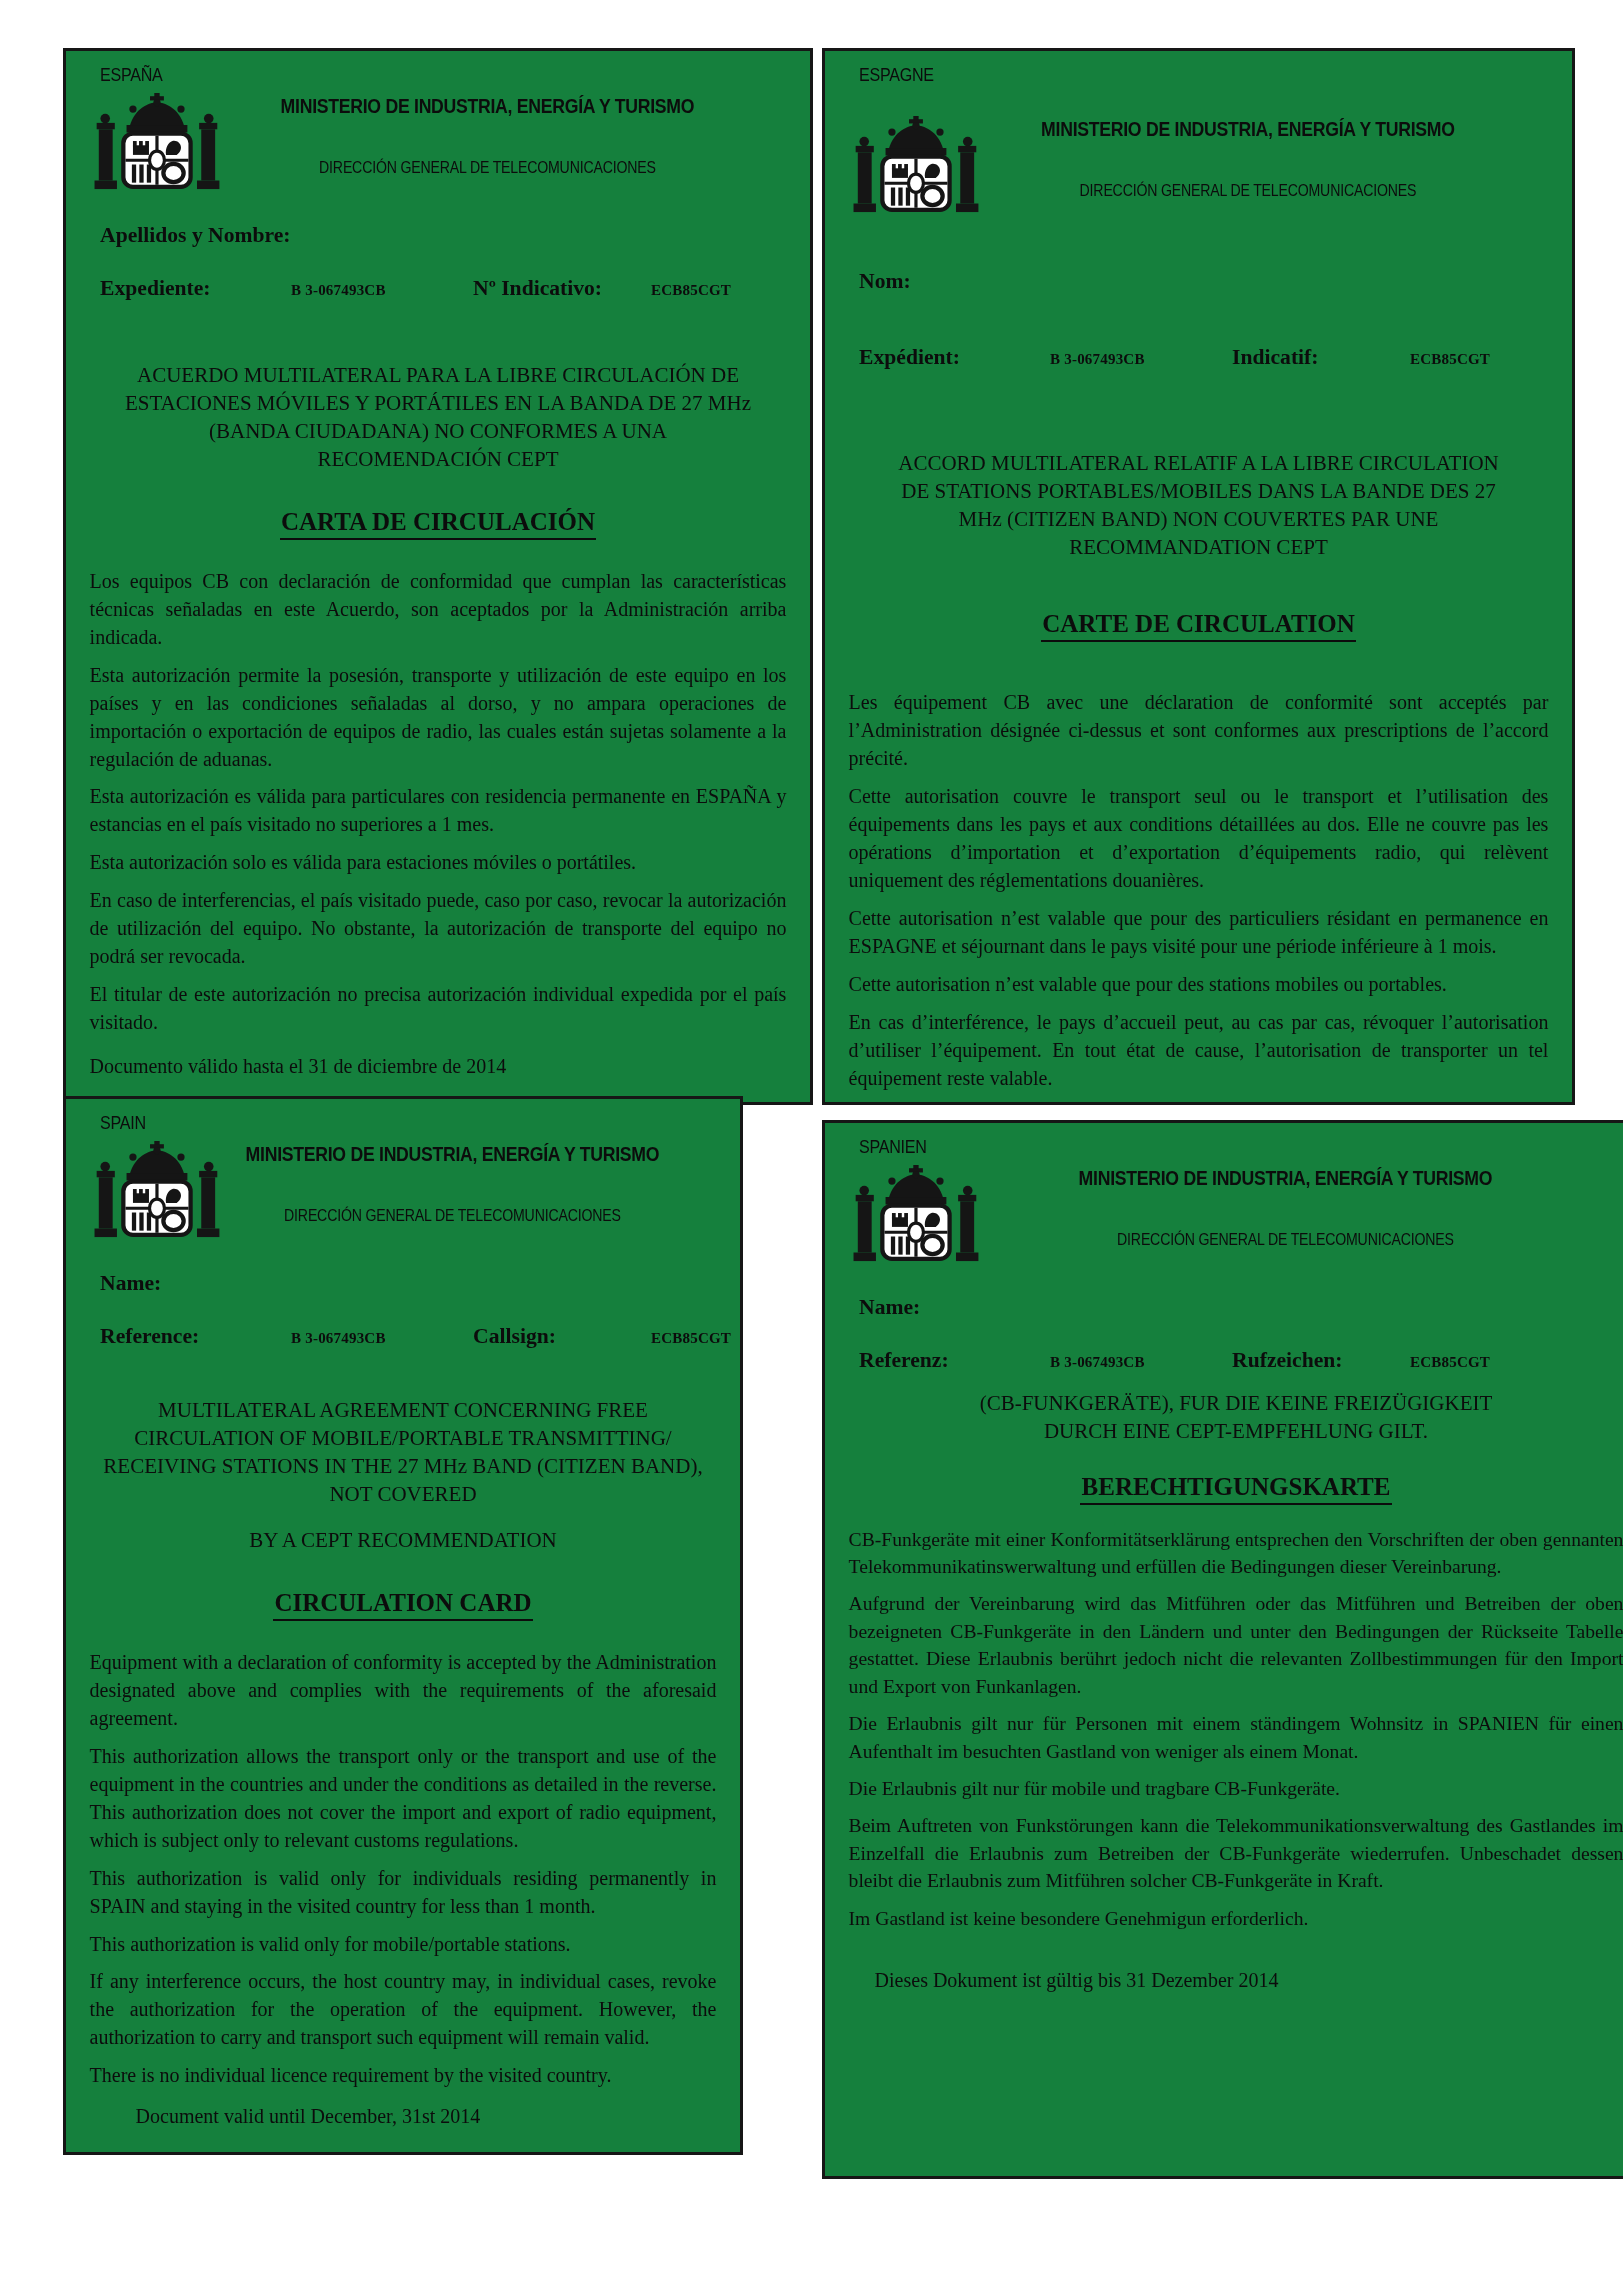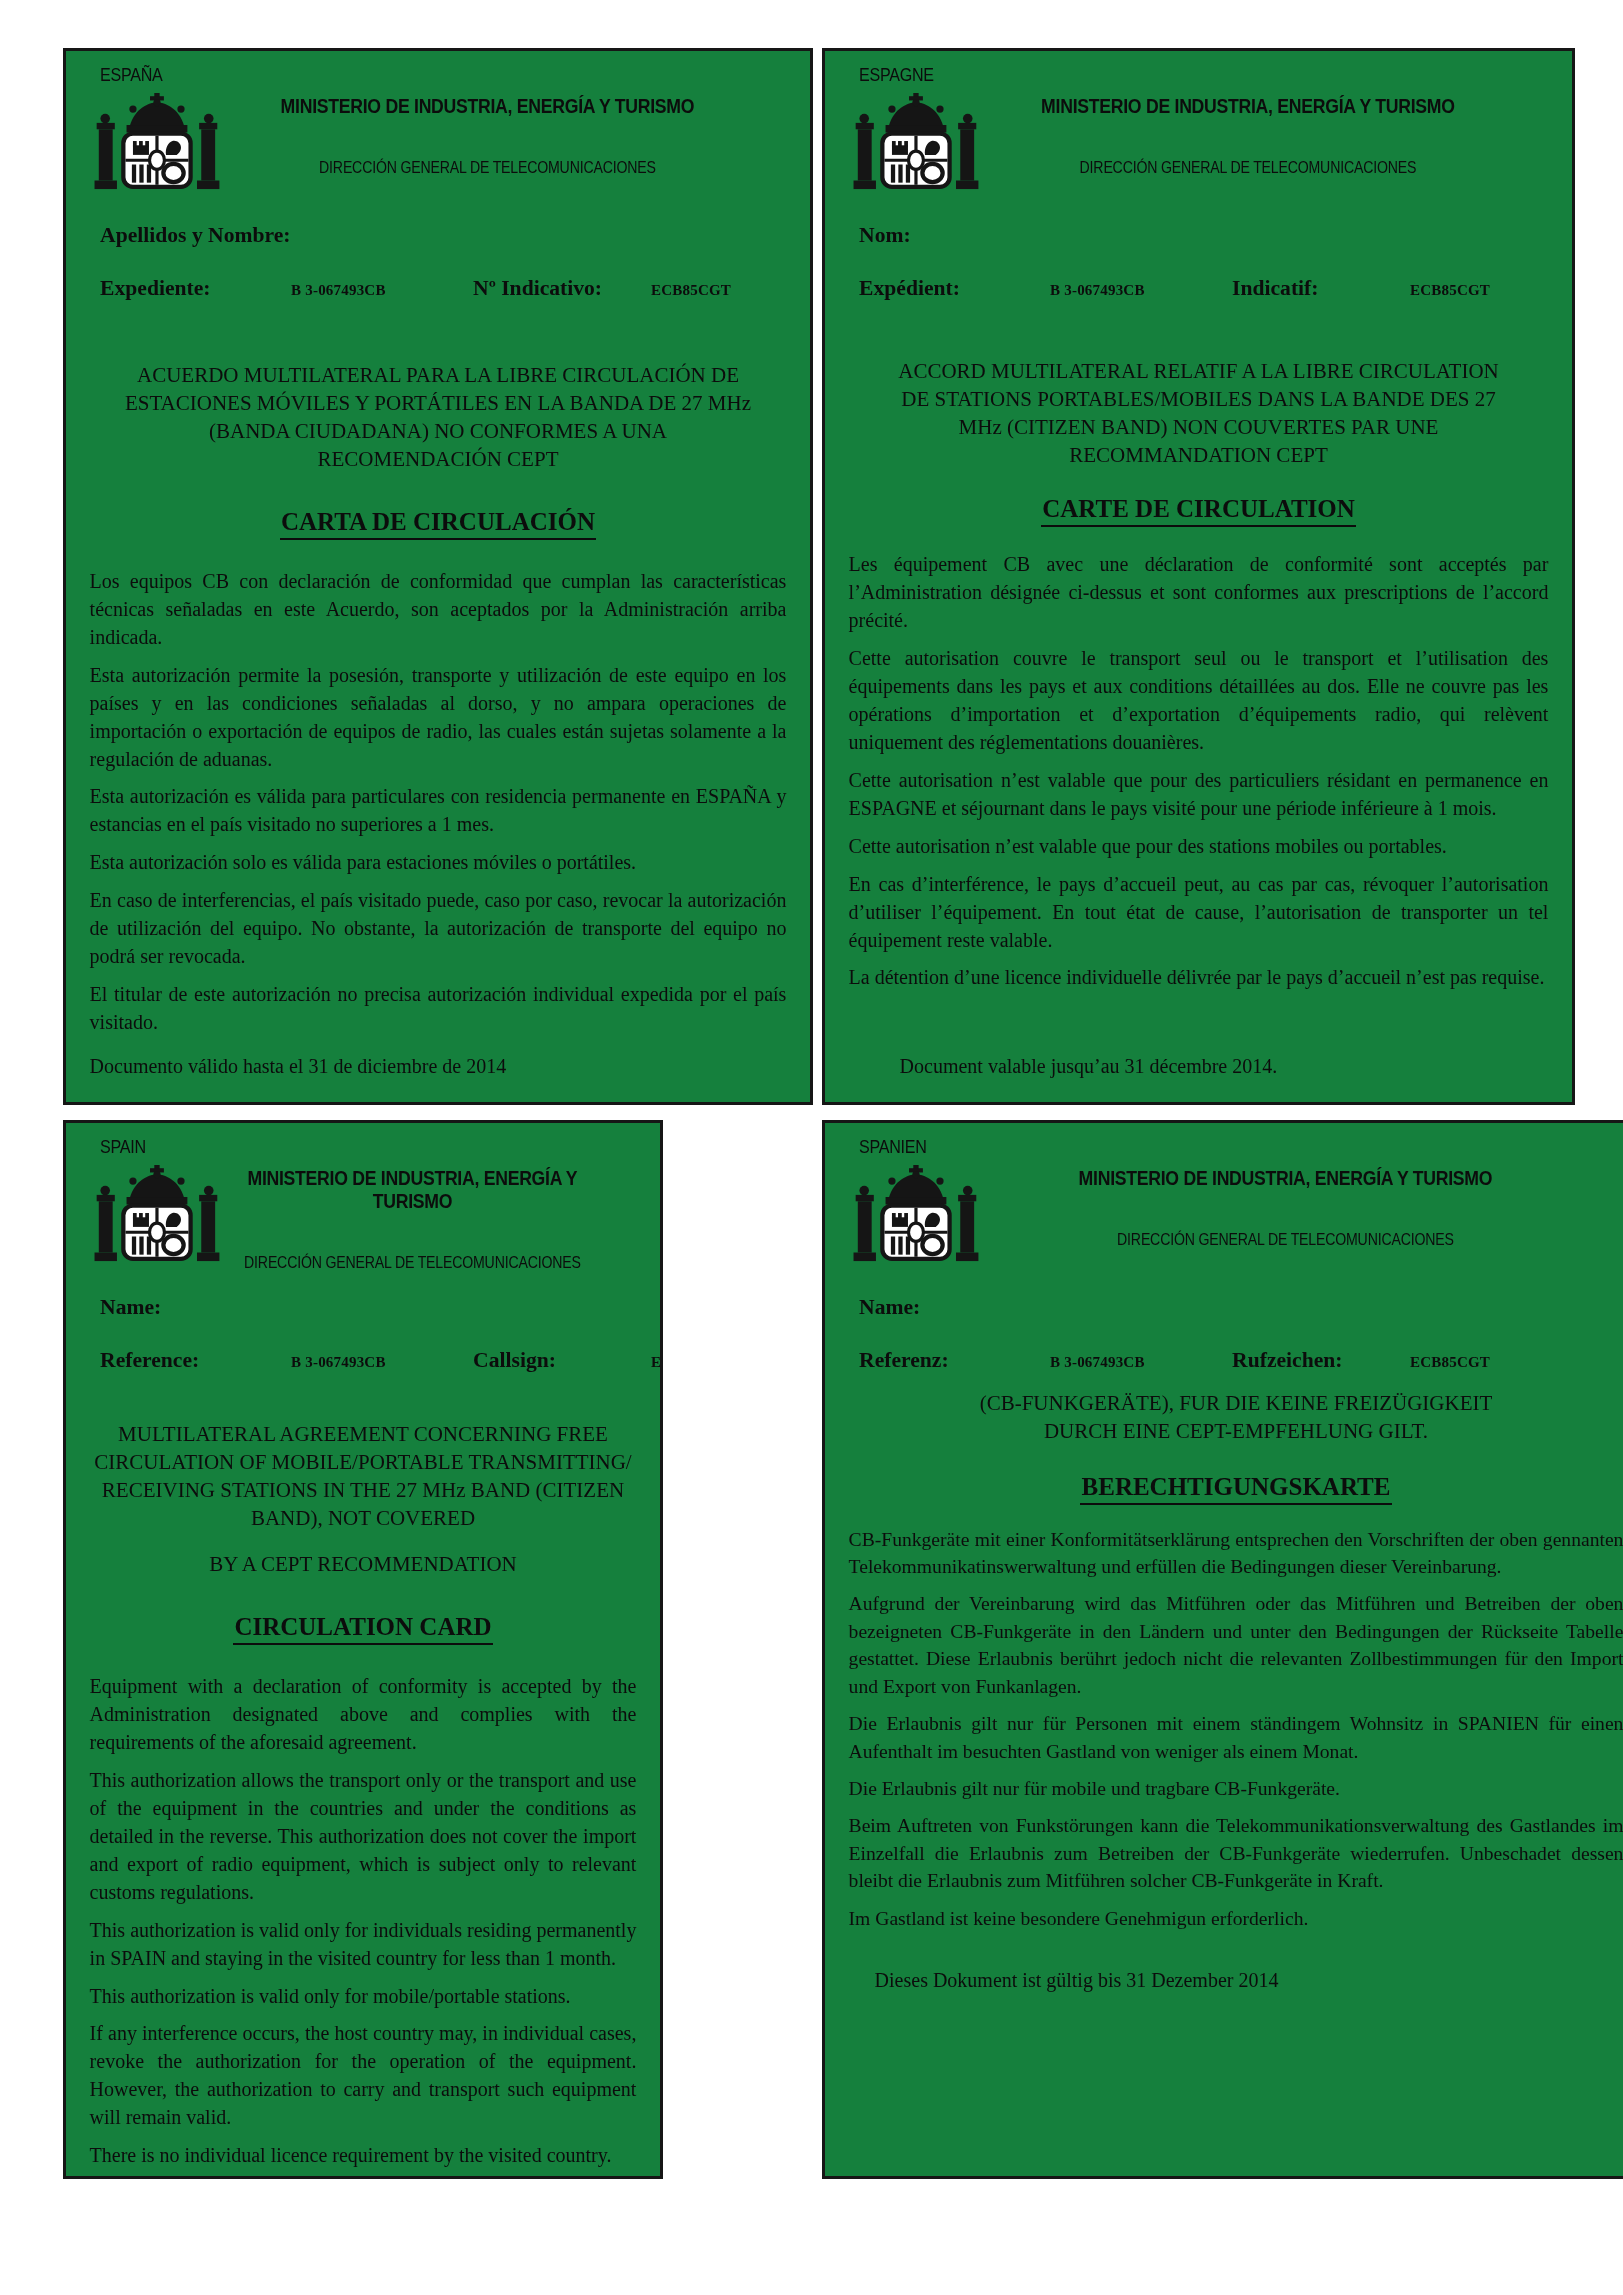--- a/index.html
+++ b/index.html
@@ -1,22 +1,22 @@
 <!DOCTYPE html>
 <html style="font-size:10.5px"><head>
 <meta charset="utf-8">
 <style>
   html,body{margin:0;padding:0;background:#ffffff;}
   body{width:1623px;height:2295px;position:relative;font-family:"Liberation Serif",serif;color:#0c0c0c;}
 
   .panel{position:absolute;background:#15803d;border:3.3px solid #161616;box-sizing:border-box;
          display:flex;flex-direction:column;padding:0 23.6px;overflow:hidden;}
   .p-es{left:63px;top:48px;width:750px;height:1057px;}
-  .p-fr{left:822px;top:48px;width:753px;height:1057px;}
-  .p-en{left:63px;top:1120px;width:600px;height:1059px;}
+  .p-fr{left:822px;top:48px;width:753px;height:1057px;gap:23px;}
+  .p-en{left:63px;top:1096px;width:680px;height:1059px;}
   .p-de{left:822px;top:1120px;width:828px;height:1059px;}
 
   .country{flex:none;margin:13px 0 0 10.5px;font-family:"Liberation Sans",sans-serif;font-size:18.3px;
            letter-spacing:-0.3px;transform:scaleX(.88);transform-origin:left center;white-space:nowrap;}
 
   .header-row{flex:none;position:relative;height:123px;}
   .coat{position:absolute;left:2.6px;top:6.5px;width:131px;height:111px;}
   .ministry{margin:9.2px 0 0 98px;text-align:center;font-family:"Liberation Sans",sans-serif;
             font-weight:bold;font-size:19.6px;letter-spacing:-0.3px;transform:scaleX(.9);transform-origin:center top;}
   .department{margin:41px 0 0 98px;text-align:center;font-family:"Liberation Sans",sans-serif;

